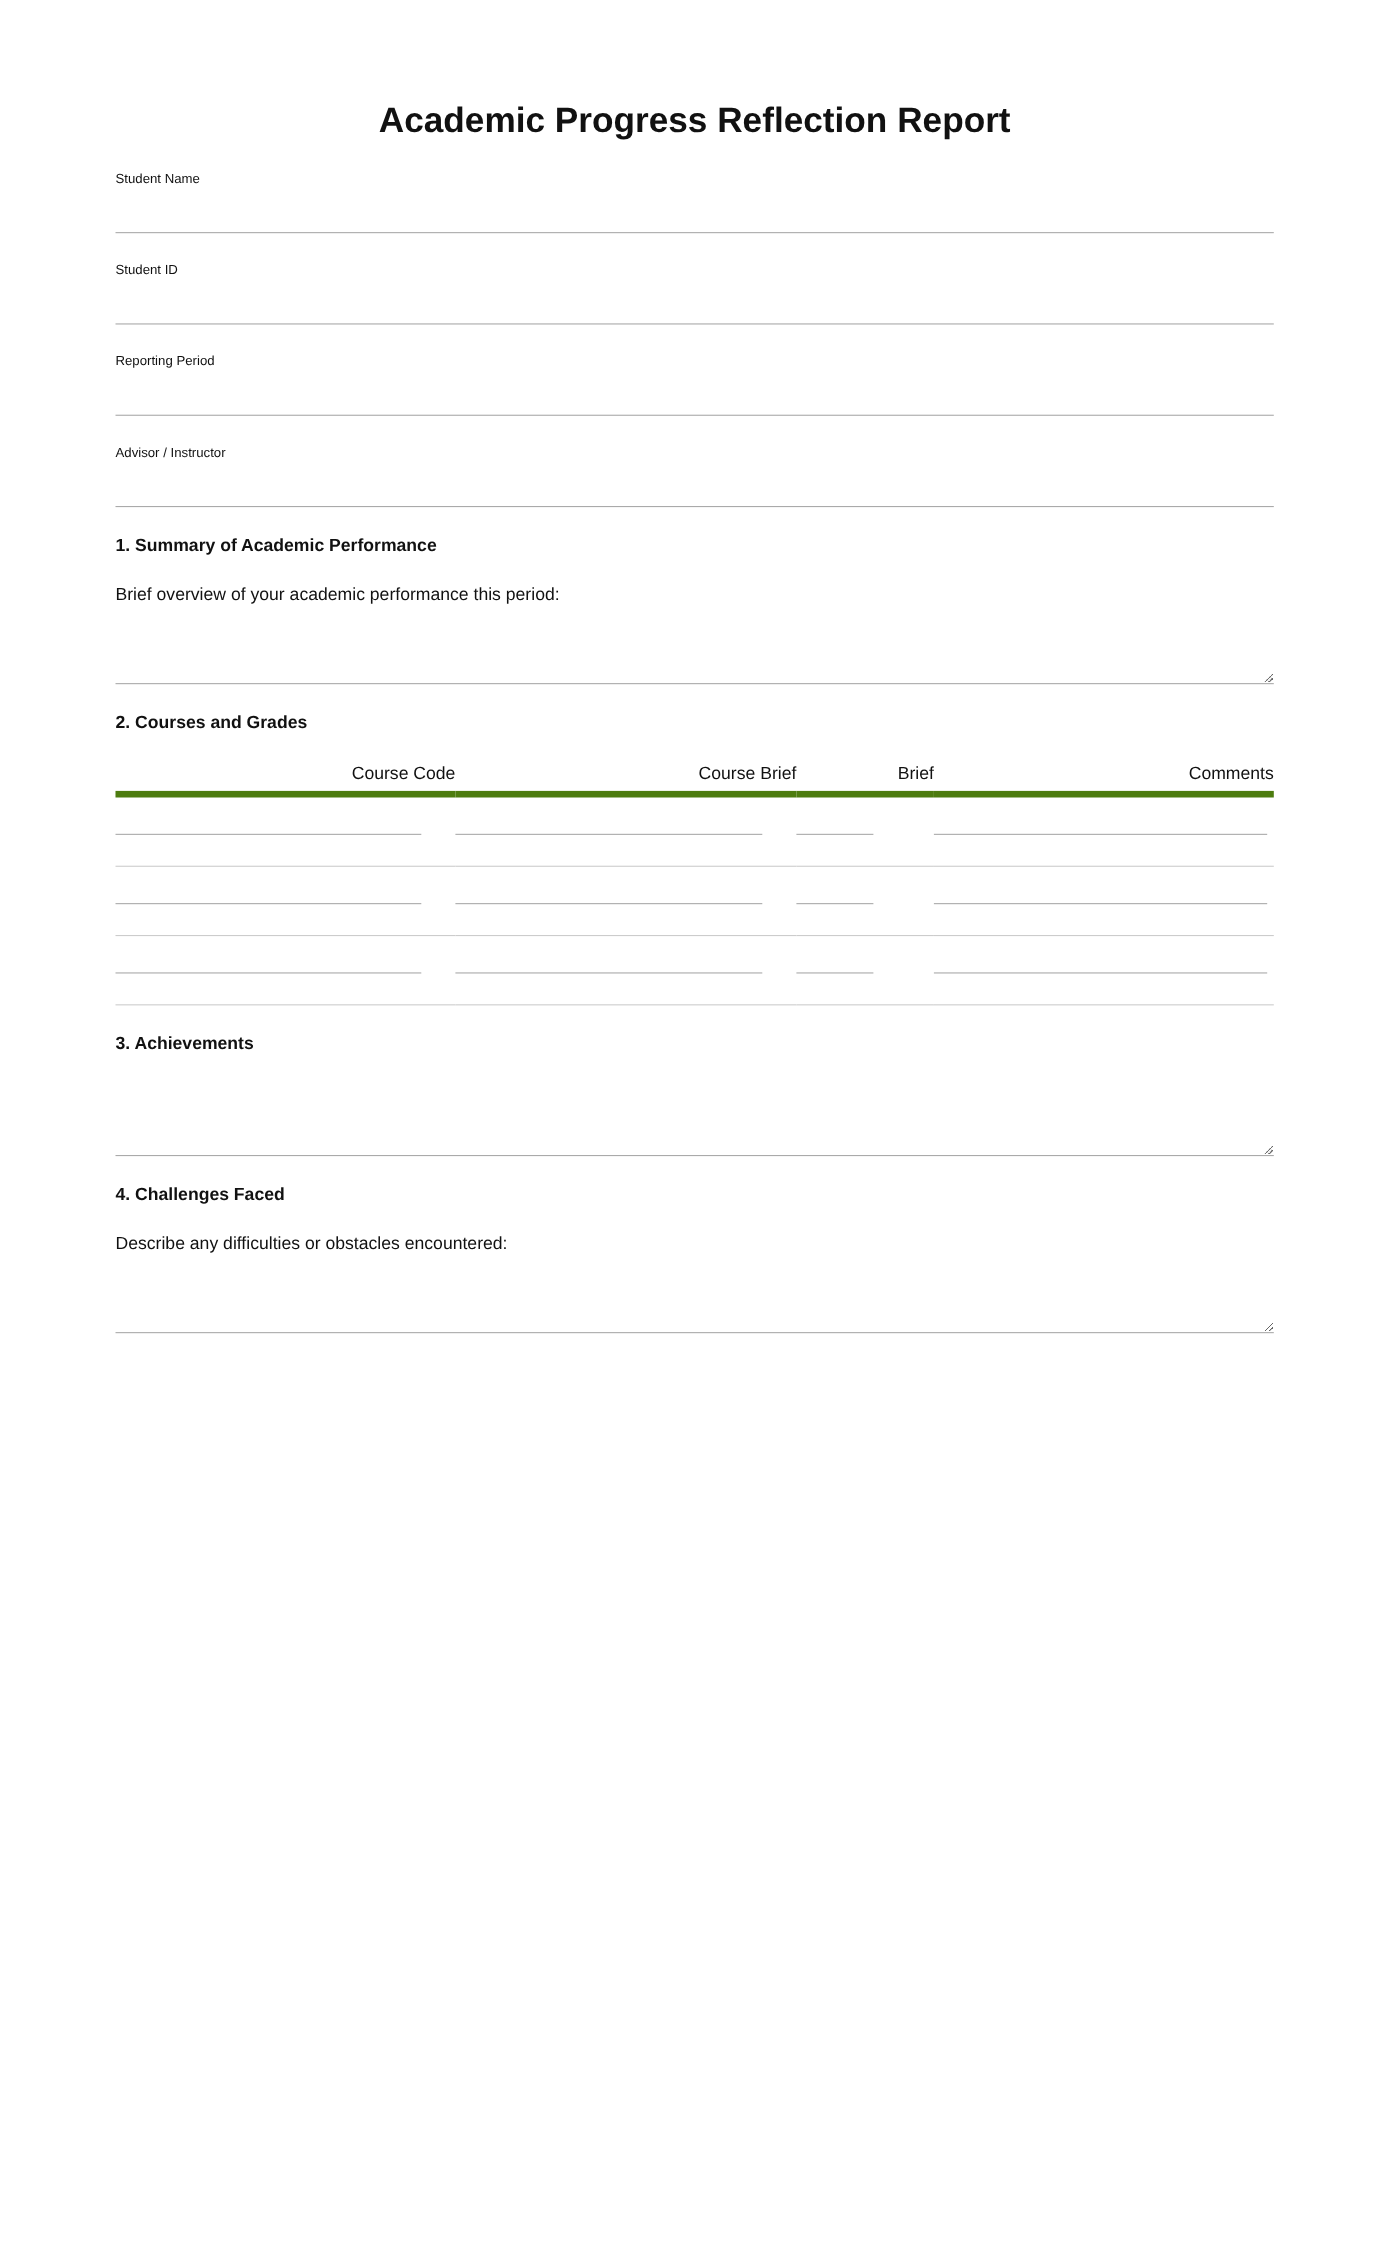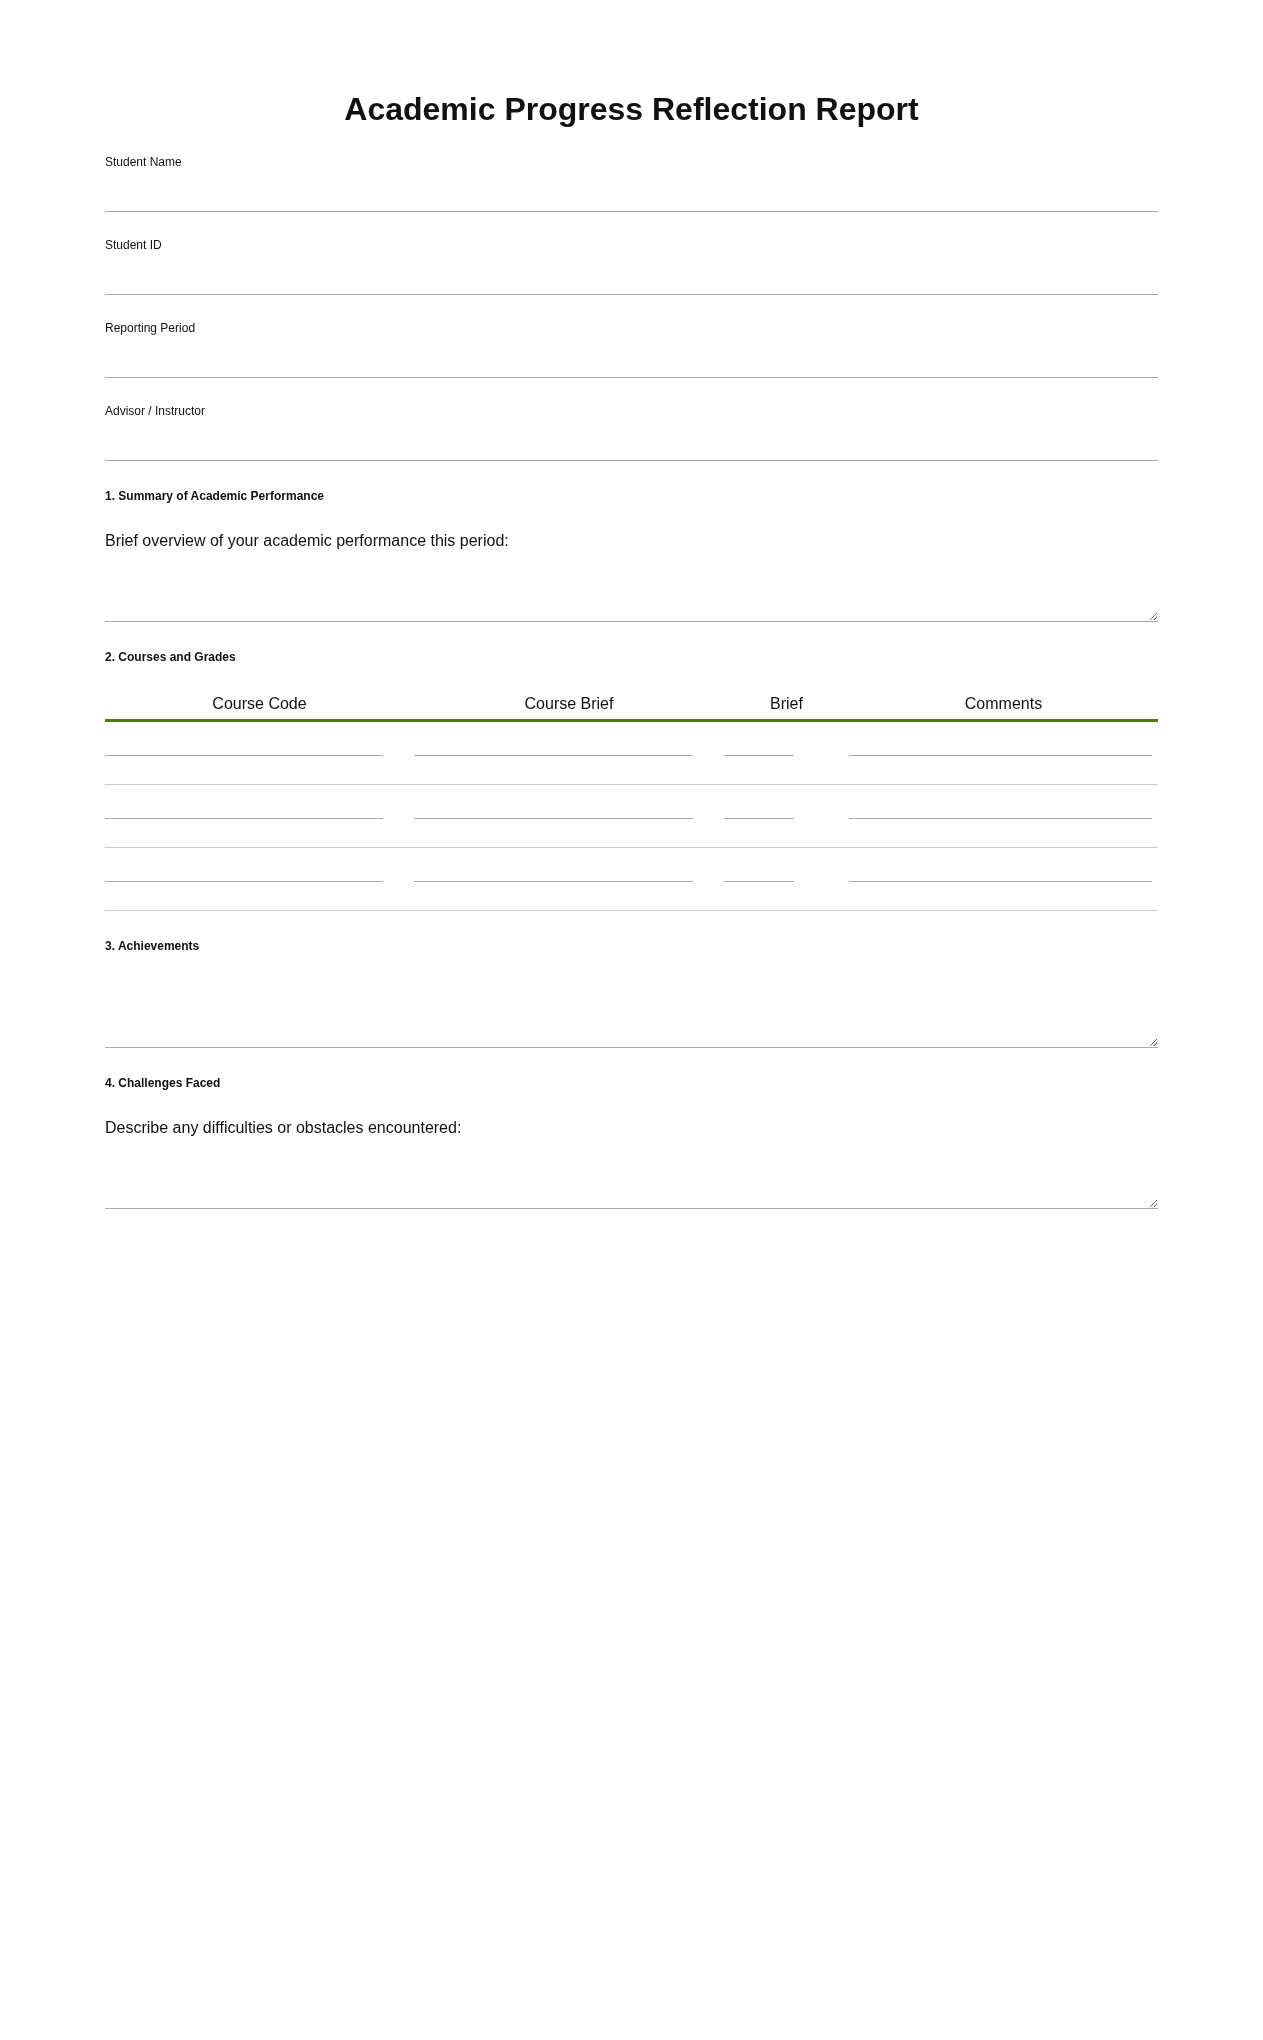--- a/index.html
+++ b/index.html
@@ -56,21 +56,21 @@
       border: none;
       border-bottom: 1px solid #aaaaaa;
       background: transparent;
       font-family: "Liberation Sans", sans-serif;
       font-size: 16px;
       padding: 8px 0;
       outline: none;
     }
     h2 {
       margin: 18px 0 24px 0;
-      font-size: 12px;
+      font-size: 16px;
       font-weight: bold;
       line-height: 23px;
       color: #111111;
     }
     .section-label {
       display: block;
       font-size: 16px;
       line-height: 18px;
       margin-bottom: 6px;
     }
@@ -100,26 +100,26 @@
       height: 8px;
       pointer-events: none;
     }
     table.courses {
       width: 1053px;
       border-collapse: collapse;
       margin-bottom: 24px;
       table-layout: fixed;
     }
     table.courses th {
-      text-align: center;
+      text-align: right;
       font-weight: normal;
       font-size: 16px;
       line-height: 18px;
       padding: 2px 0 6px 0;
-      border-bottom: 3px solid #4d7c0f;
+      border-bottom: 6px solid #4d7c0f;
       color: #111111;
     }
     table.courses td {
       padding: 3px 0 28px 0;
       border-bottom: 1px solid #cccccc;
       vertical-align: top;
     }
     .cell-input {
       display: block;
       box-sizing: border-box;

